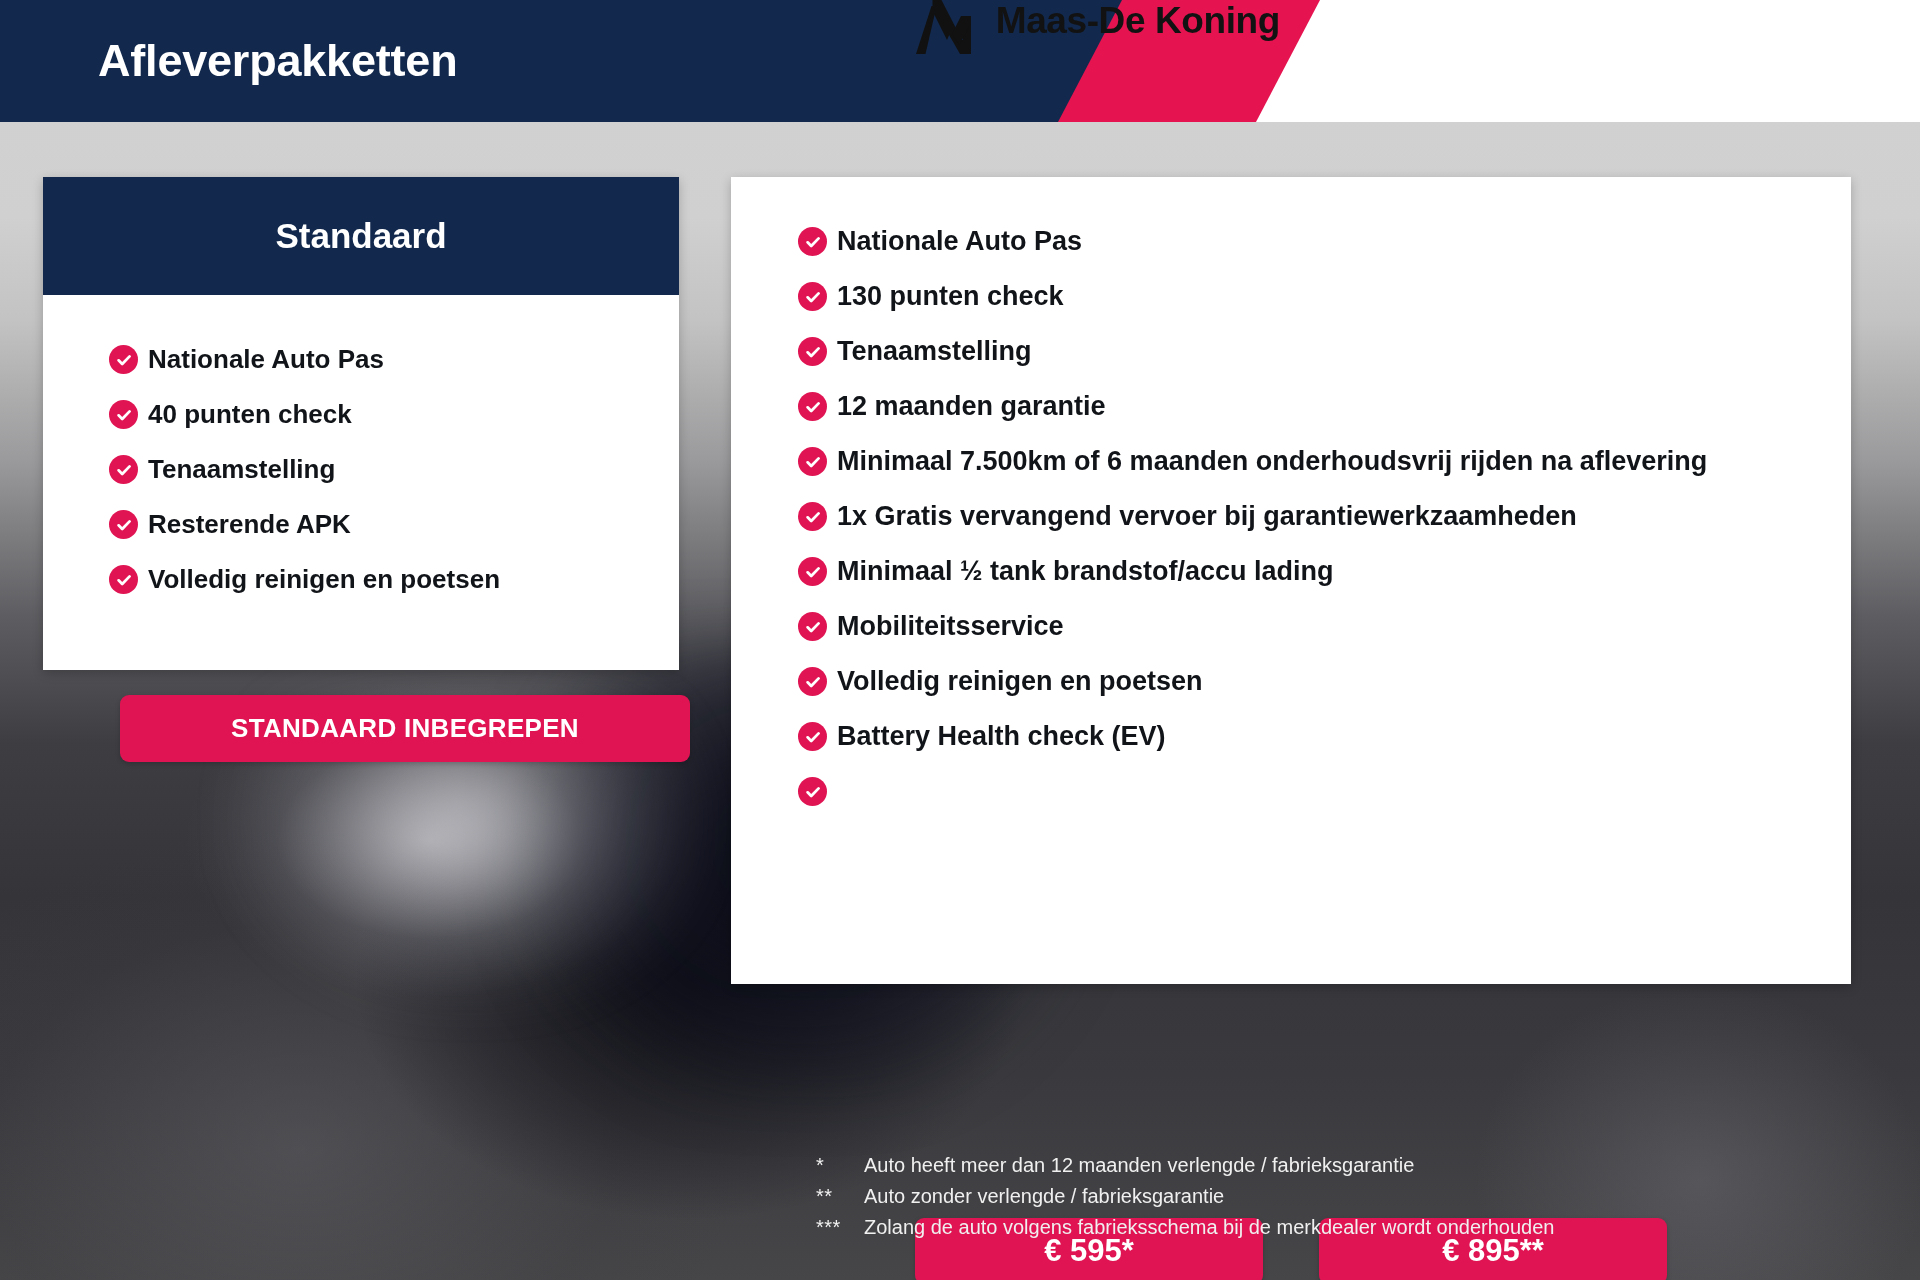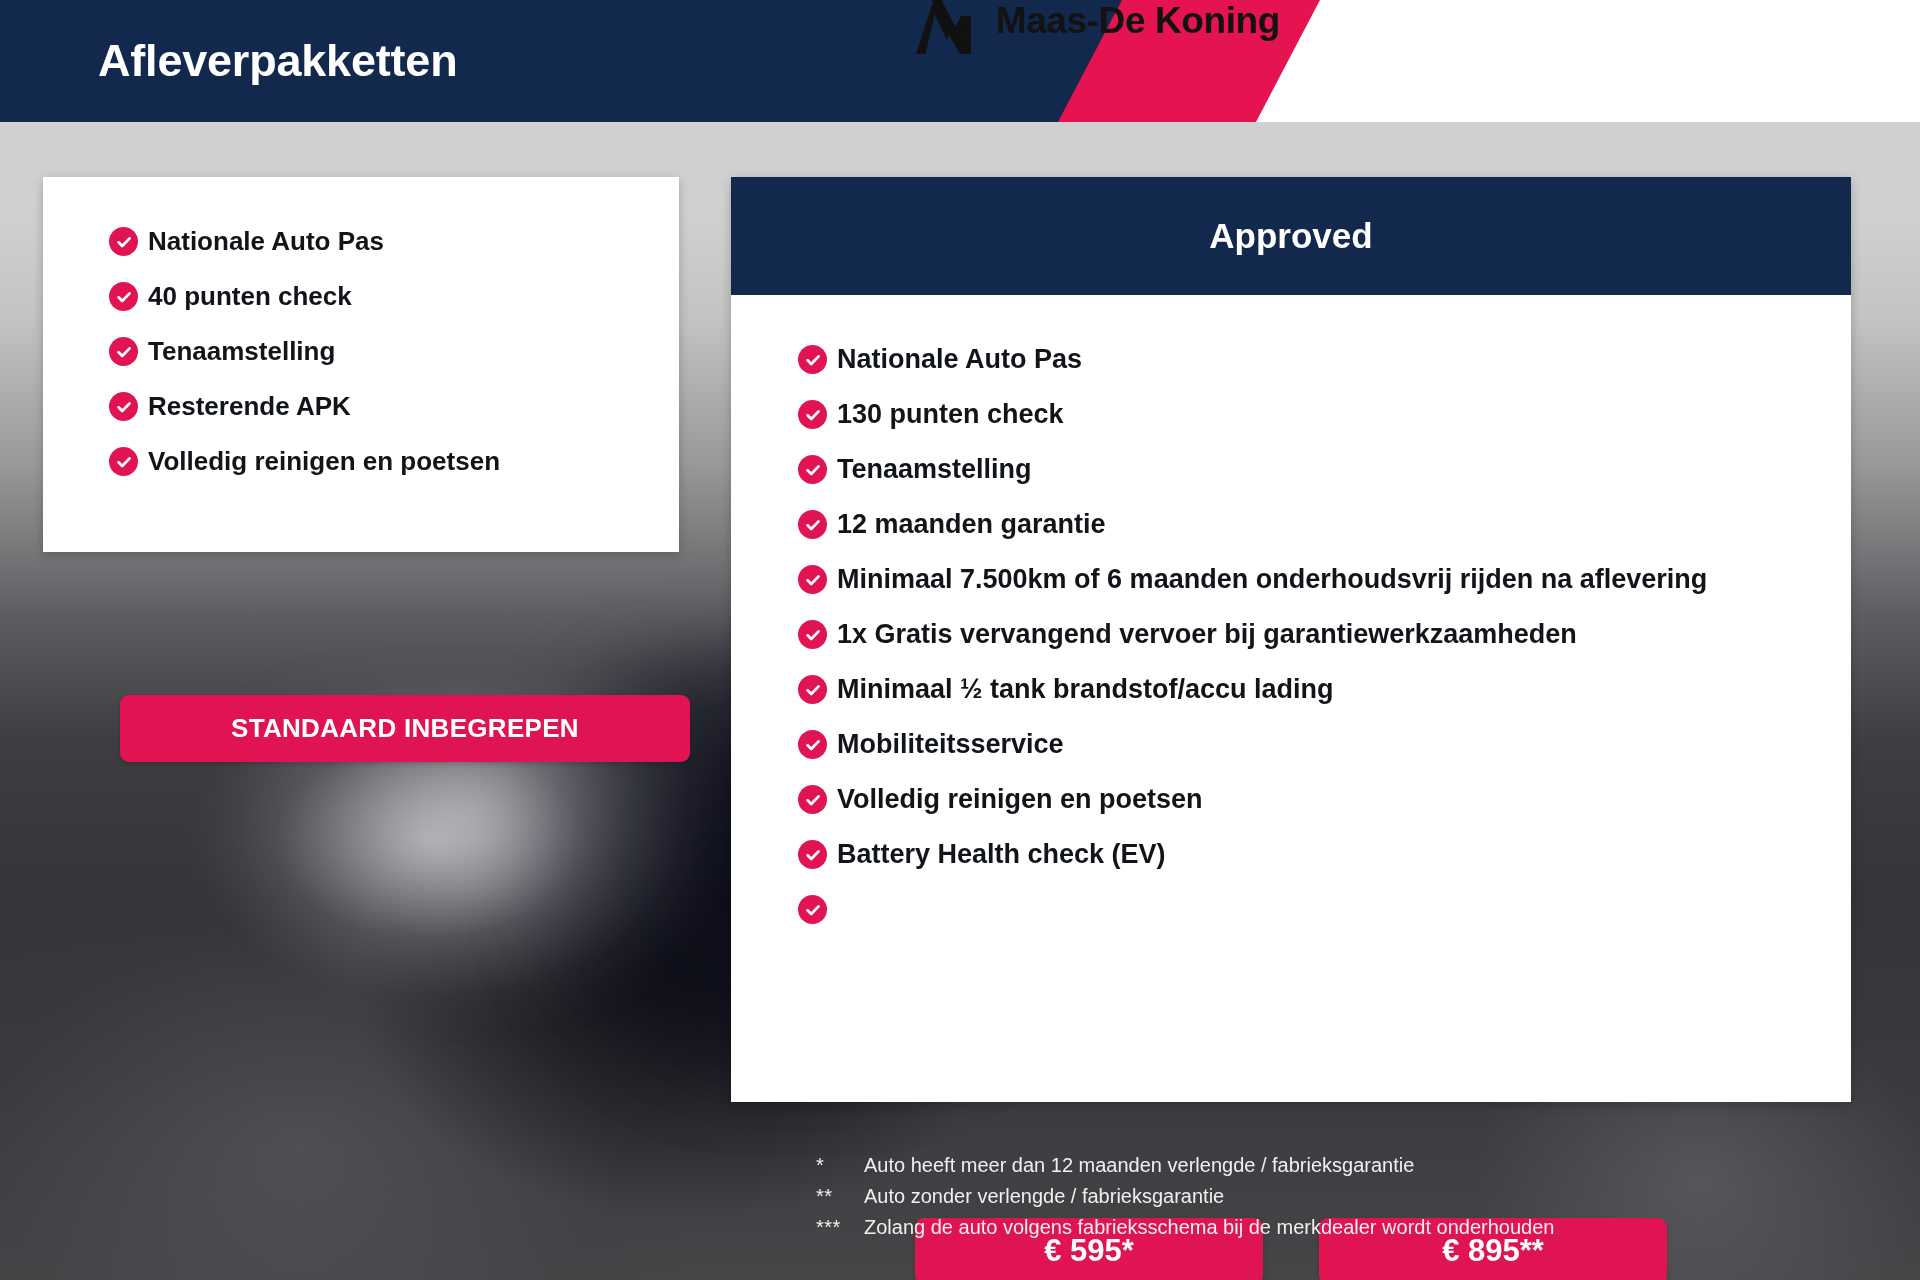--- a/index.html
+++ b/index.html
@@ -231,20 +231,21 @@
       <svg class="brand-mark" viewBox="0 0 62 54">
         <path d="M0 54 L15.5 6 L23 6 L35 31 L31 40 L18.5 15 L9.5 54 Z" fill="#111111"></path>
         <path d="M16.5 0 L25.5 0 L46 40 L47 40 L47 23 L55 23 L55 54 L44 54 L16.5 6 Z" fill="#111111"></path>
         <path d="M36 34 L45 16 L55 16 L55 23 L43.5 45 Z" fill="#111111"></path>
       </svg>
       <div class="brand-name">Maas-De Koning</div>
     </div>
   </div>
 
   <div class="card" id="card-standaard">
+    <div class="card-header">Standaard</div>
 
     <div class="card-body">
       <ul class="features" id="features-standaard">
           <li>
             <span class="check">
               <svg viewBox="0 0 20 20">
                 <path d="M4 10.4 L8 14.4 L16.2 6" fill="none" stroke="#ffffff" stroke-width="3.1" stroke-linecap="round" stroke-linejoin="round"></path>
               </svg>
             </span>
             <span class="feature-text">Nationale Auto Pas</span>
@@ -281,21 +282,20 @@
             </span>
             <span class="feature-text">Volledig reinigen en poetsen</span>
           </li>
         </ul>
     </div>
 
     <button class="pill" id="btn-standaard">STANDAARD INBEGREPEN</button>
   </div>
 
   <div class="card" id="card-approved">
-    <div class="card-header">Approved</div>
 
     <div class="card-body">
       <ul class="features" id="features-approved">
           <li>
             <span class="check">
               <svg viewBox="0 0 20 20">
                 <path d="M4 10.4 L8 14.4 L16.2 6" fill="none" stroke="#ffffff" stroke-width="3.1" stroke-linecap="round" stroke-linejoin="round"></path>
               </svg>
             </span>
             <span class="feature-text">Nationale Auto Pas</span>

